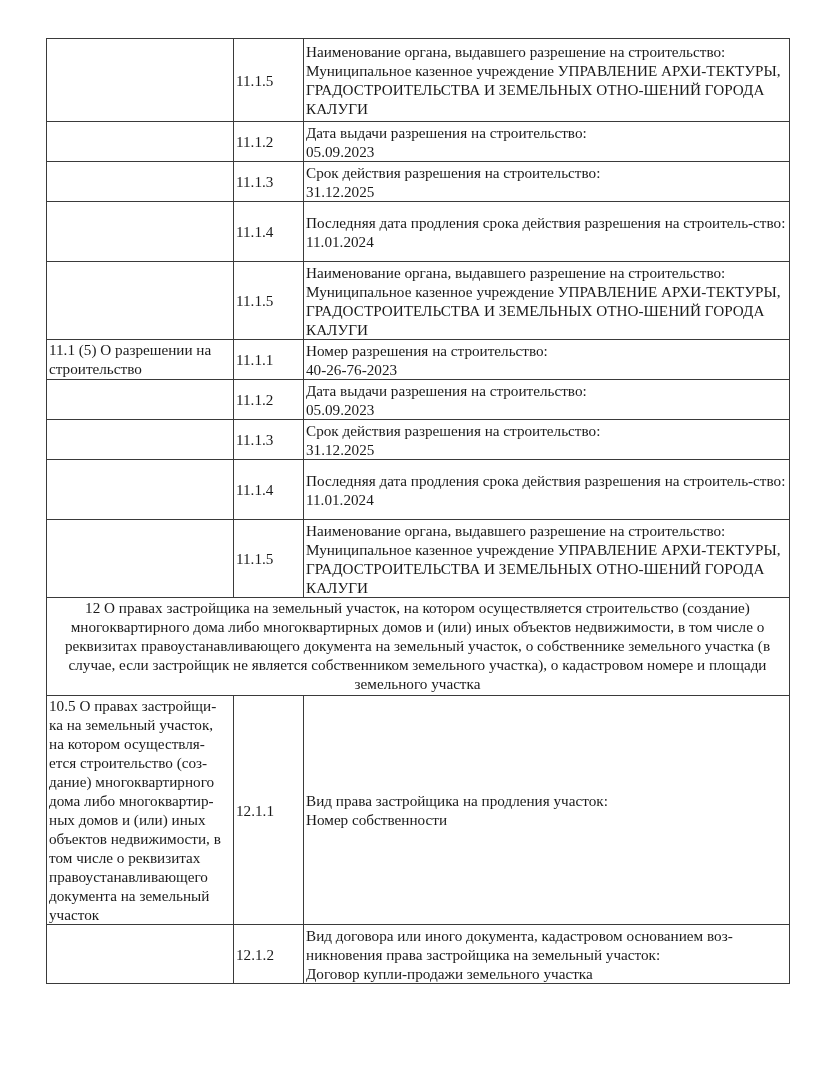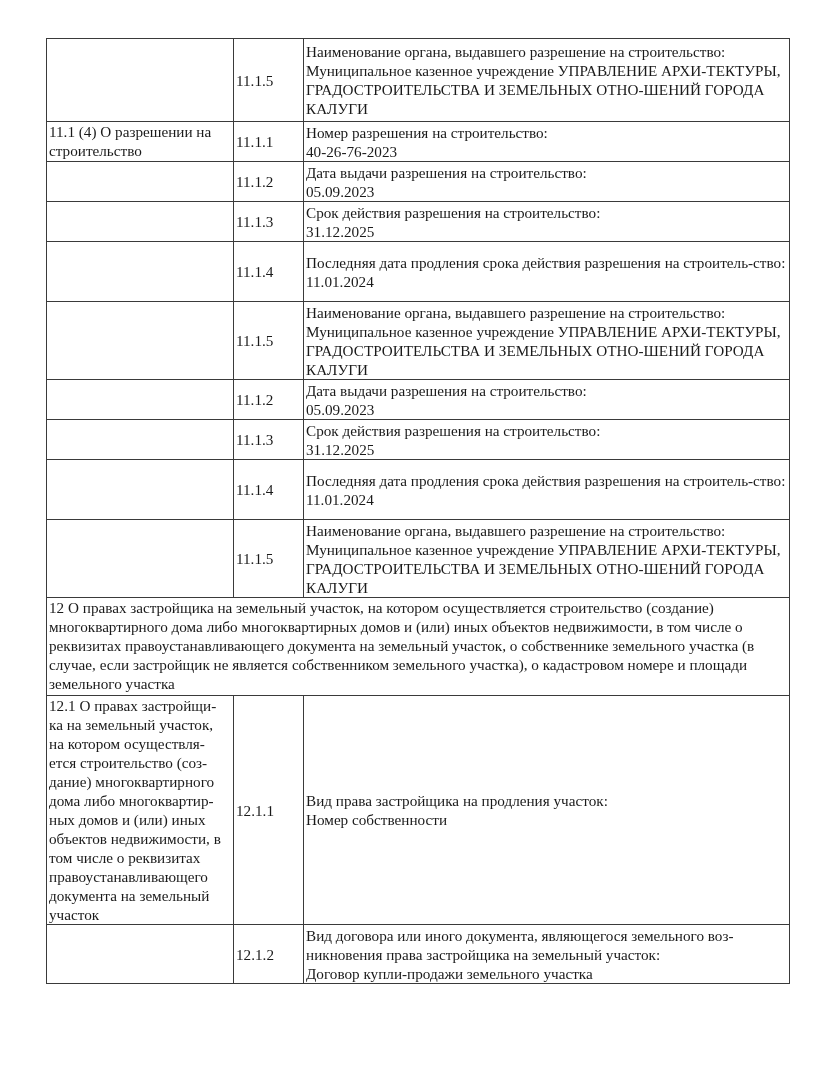--- a/index.html
+++ b/index.html
@@ -19,41 +19,33 @@
     border: 1.6px solid #3a3a3a;
     padding: 0 3px 0 2px;
     vertical-align: middle;
   }
   .doc-table td.c1 { width: 181px; vertical-align: top; }
   .doc-table td.c2 { width: 64px; margin-left: 18px; }
   .doc-table td.c3 { }
   .doc-table td.full { vertical-align: top; }
   .val { font-weight: normal; display: block; }
   .lbl { display: block; }
-  .sec-text { display: block; }
+  .sec-text { display: block; text-align: center; }
 </style>
 </head>
 <body>
 
 <table class="doc-table">
   <tbody>
     <tr style="height:83px">
       <td class="c1"></td>
       <td class="c2">11.1.5</td>
       <td class="c3">
         <span class="lbl">Наименование органа, выдавшего разрешение на строительство:</span>
         <span class="val">Муниципальное казенное учреждение УПРАВЛЕНИЕ АРХИ-ТЕКТУРЫ, ГРАДОСТРОИТЕЛЬСТВА И ЗЕМЕЛЬНЫХ ОТНО-ШЕНИЙ ГОРОДА КАЛУГИ</span>
-      </td>
-    </tr>
-    <tr style="height:40px">
-      <td class="c1">11.1 (4) О разрешении на строительство</td>
-      <td class="c2">11.1.1</td>
-      <td class="c3">
-        <span class="lbl">Номер разрешения на строительство:</span>
-        <span class="val">40-26-76-2023</span>
       </td>
     </tr>
     <tr style="height:40px">
       <td class="c1"></td>
       <td class="c2">11.1.2</td>
       <td class="c3">
         <span class="lbl">Дата выдачи разрешения на строительство:</span>
         <span class="val">05.09.2023</span>
       </td>
     </tr>
@@ -72,20 +64,28 @@
         <span class="lbl">Последняя дата продления срока действия разрешения на строитель-ство:</span>
         <span class="val">11.01.2024</span>
       </td>
     </tr>
     <tr style="height:78px">
       <td class="c1"></td>
       <td class="c2">11.1.5</td>
       <td class="c3">
         <span class="lbl">Наименование органа, выдавшего разрешение на строительство:</span>
         <span class="val">Муниципальное казенное учреждение УПРАВЛЕНИЕ АРХИ-ТЕКТУРЫ, ГРАДОСТРОИТЕЛЬСТВА И ЗЕМЕЛЬНЫХ ОТНО-ШЕНИЙ ГОРОДА КАЛУГИ</span>
+      </td>
+    </tr>
+    <tr style="height:40px">
+      <td class="c1">11.1 (5) О разрешении на строительство</td>
+      <td class="c2">11.1.1</td>
+      <td class="c3">
+        <span class="lbl">Номер разрешения на строительство:</span>
+        <span class="val">40-26-76-2023</span>
       </td>
     </tr>
     <tr style="height:40px">
       <td class="c1"></td>
       <td class="c2">11.1.2</td>
       <td class="c3">
         <span class="lbl">Дата выдачи разрешения на строительство:</span>
         <span class="val">05.09.2023</span>
       </td>
     </tr>
@@ -112,29 +112,29 @@
         <span class="lbl">Наименование органа, выдавшего разрешение на строительство:</span>
         <span class="val">Муниципальное казенное учреждение УПРАВЛЕНИЕ АРХИ-ТЕКТУРЫ, ГРАДОСТРОИТЕЛЬСТВА И ЗЕМЕЛЬНЫХ ОТНО-ШЕНИЙ ГОРОДА КАЛУГИ</span>
       </td>
     </tr>
     <tr style="height:98px">
       <td class="full" colspan="3">
         <span class="sec-text">12 О правах застройщика на земельный участок, на котором осуществляется строительство (создание) многоквартирного дома либо многоквартирных домов и (или) иных объектов недвижимости, в том числе о реквизитах правоустанавливающего документа на земельный участок, о собственнике земельного участка (в случае, если застройщик не является собственником земельного участка), о кадастровом номере и площади земельного участка</span>
       </td>
     </tr>
     <tr style="height:225px">
-      <td class="c1">12.1 О правах застройщи-ка на земельный участок, на котором осуществля-ется строительство (соз-дание) многоквартирного дома либо многоквартир-ных домов и (или) иных объектов недвижимости, в том числе о реквизитах правоустанавливающего документа на земельный участок</td>
+      <td class="c1">10.5 О правах застройщи-ка на земельный участок, на котором осуществля-ется строительство (соз-дание) многоквартирного дома либо многоквартир-ных домов и (или) иных объектов недвижимости, в том числе о реквизитах правоустанавливающего документа на земельный участок</td>
       <td class="c2">12.1.1</td>
       <td class="c3">
         <span class="lbl">Вид права застройщика на продления участок:</span>
         <span class="val">Номер собственности</span>
       </td>
     </tr>
     <tr style="height:59px">
       <td class="c1"></td>
       <td class="c2">12.1.2</td>
       <td class="c3">
-        <span class="lbl">Вид договора или иного документа, являющегося земельного воз-никновения права застройщика на земельный участок:</span>
+        <span class="lbl">Вид договора или иного документа, кадастровом основанием воз-никновения права застройщика на земельный участок:</span>
         <span class="val">Договор купли-продажи земельного участка</span>
       </td>
     </tr>
   </tbody>
 </table>
 
 </body></html>

